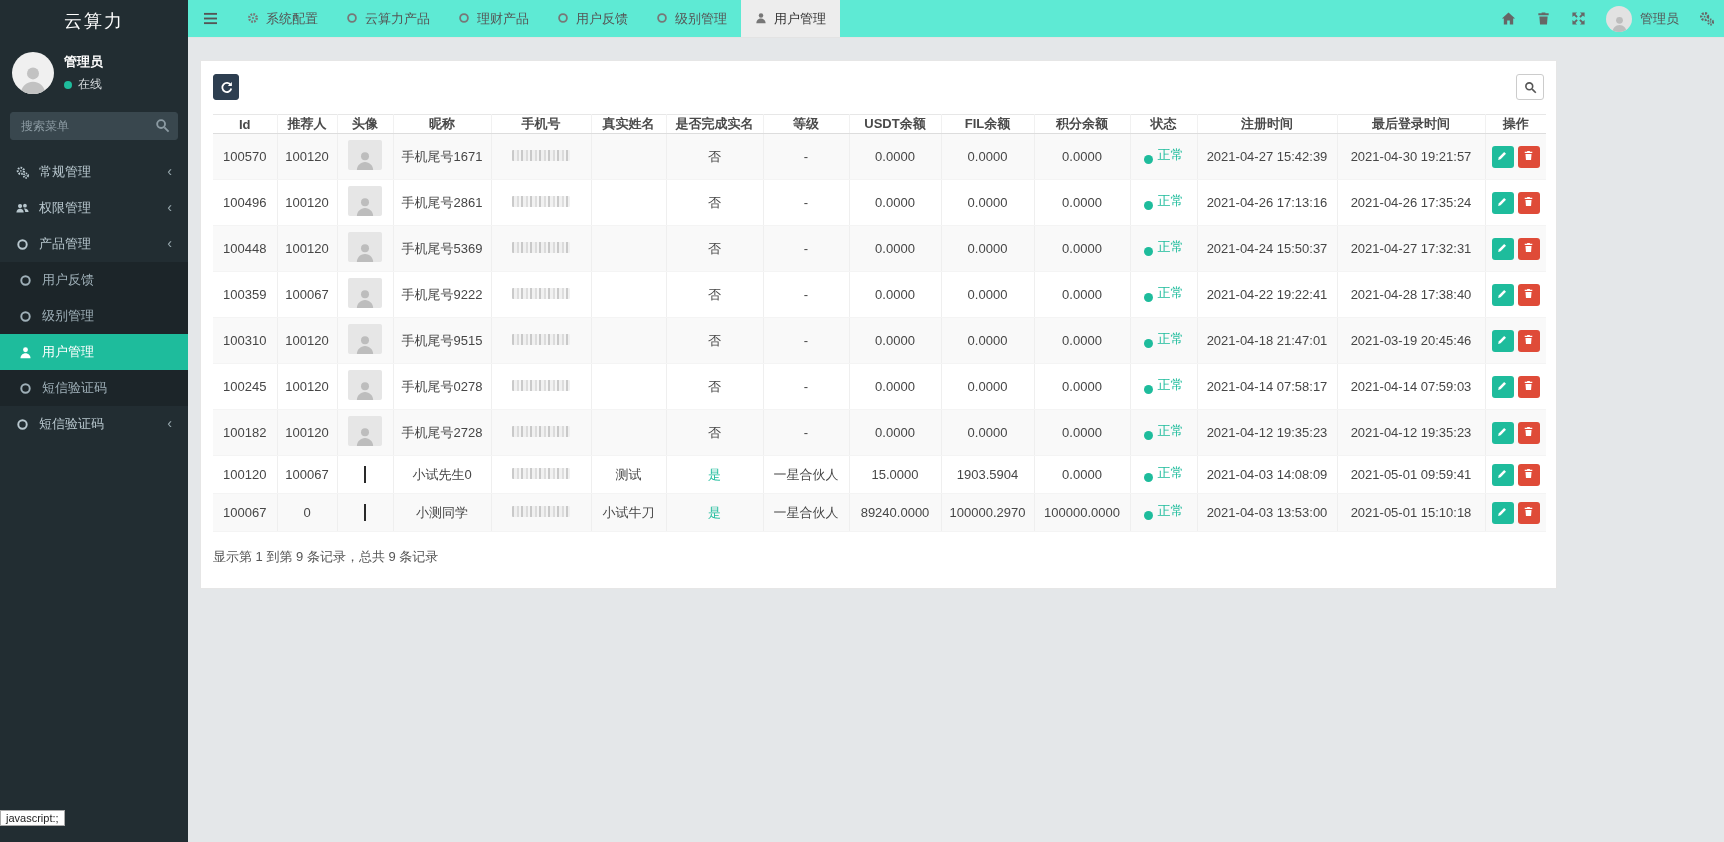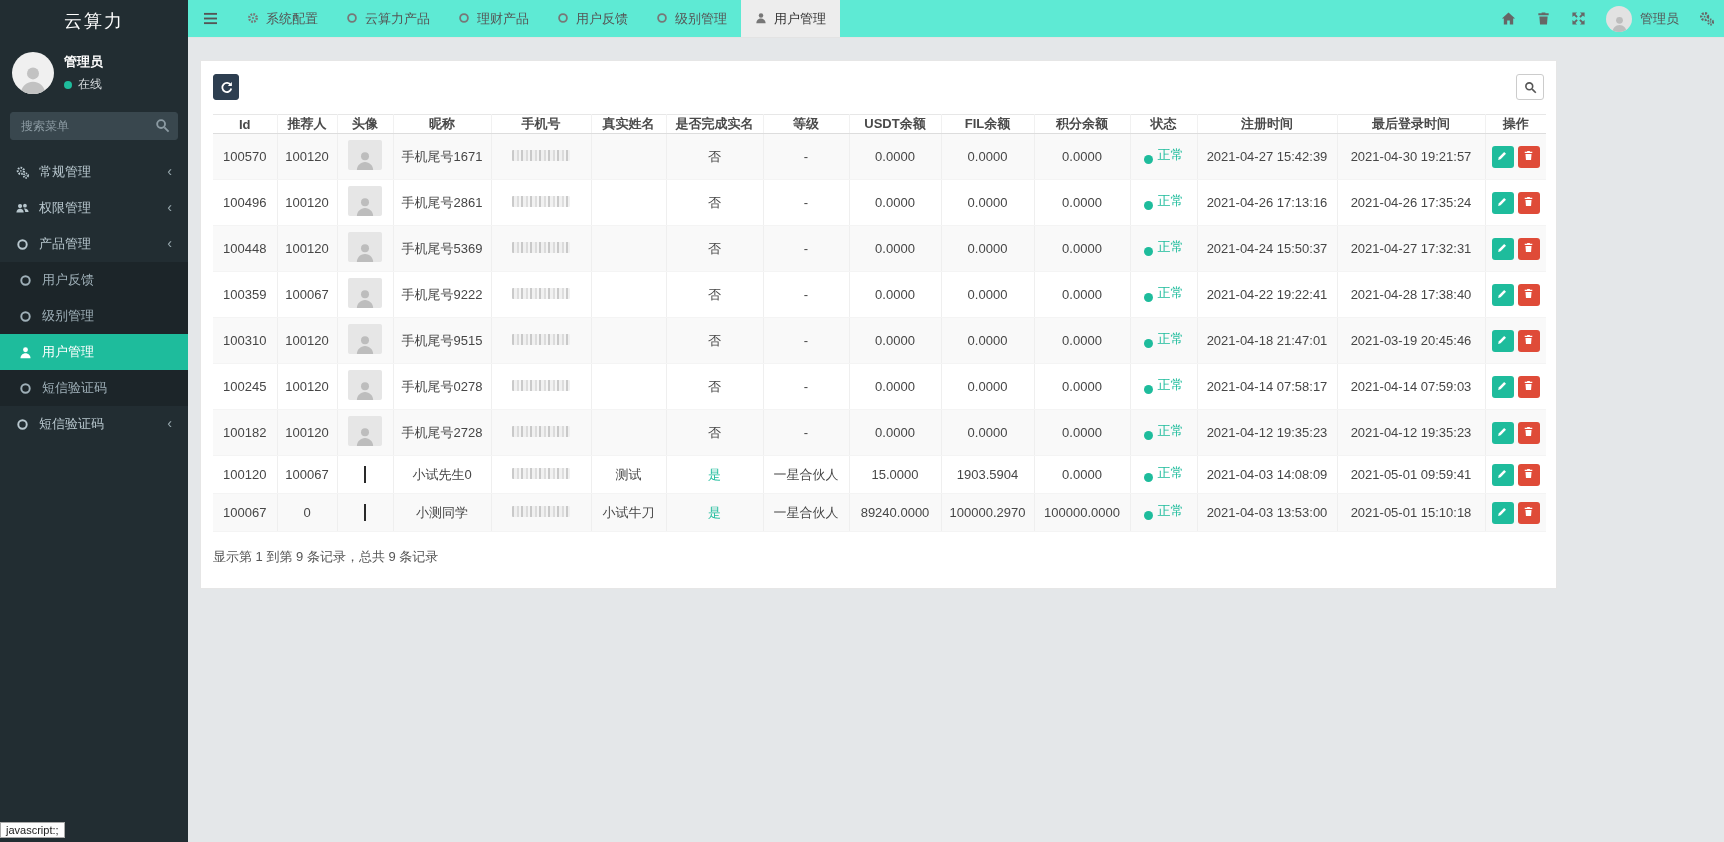--- a/index.html
+++ b/index.html
@@ -73,21 +73,21 @@
   .avatar-photo .ph-img { width:24px; height:16px; background:#3c3c3c; border:1px solid #2a2a2a; margin:0 auto; }
   .avatar-photo .ph-cap { width:20px; height:5px; background:#f2b169; margin:1px auto 0; border-radius:1px; }
   .redacted { display:inline-block; width:58px; height:11px; border-radius:1px; opacity:.75; filter:blur(.7px);
     background:repeating-linear-gradient(90deg,#b9b9b9 0 2px,#ededed 2px 5px,#d2d2d2 5px 7px,#f3f3f3 7px 9px); }
   .act-btn { width:22px; height:22px; border:none; border-radius:3px; display:inline-flex; align-items:center; justify-content:center; color:#fff; cursor:pointer; margin:0 2px; vertical-align:middle; }
   .act-edit { background:#1ebc9c; }
   .act-del { background:#df4b38; }
   .act-btn svg { width:11px; height:11px; }
   .summary { margin-top:16px; color:#555; font-size:13px; }
 
-  .statusbar { position:fixed; left:0; bottom:4px; background:#fefefe; border:1px solid #a9a9a9; font-size:11px; color:#222; padding:1px 5px; z-index:9; }
+  .statusbar { position:fixed; left:0; bottom:16px; background:#fefefe; border:1px solid #a9a9a9; font-size:11px; color:#222; padding:1px 5px; z-index:9; }
 </style>
 </head>
 <body>
 
 <div class="app">
 
   <aside class="sidebar">
     <div class="brand">云算力</div>
     <div class="user-panel">
       <div class="avatar-circle">

